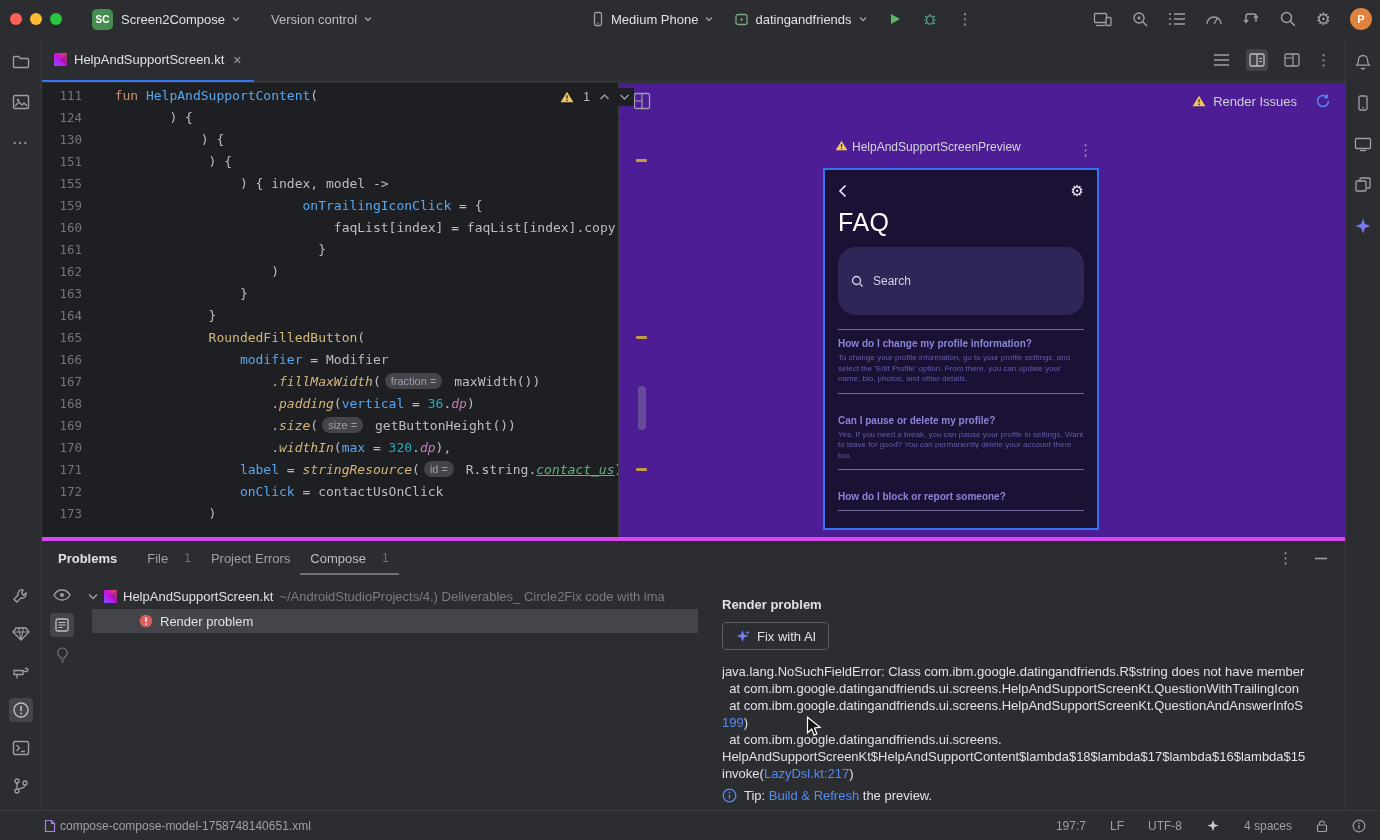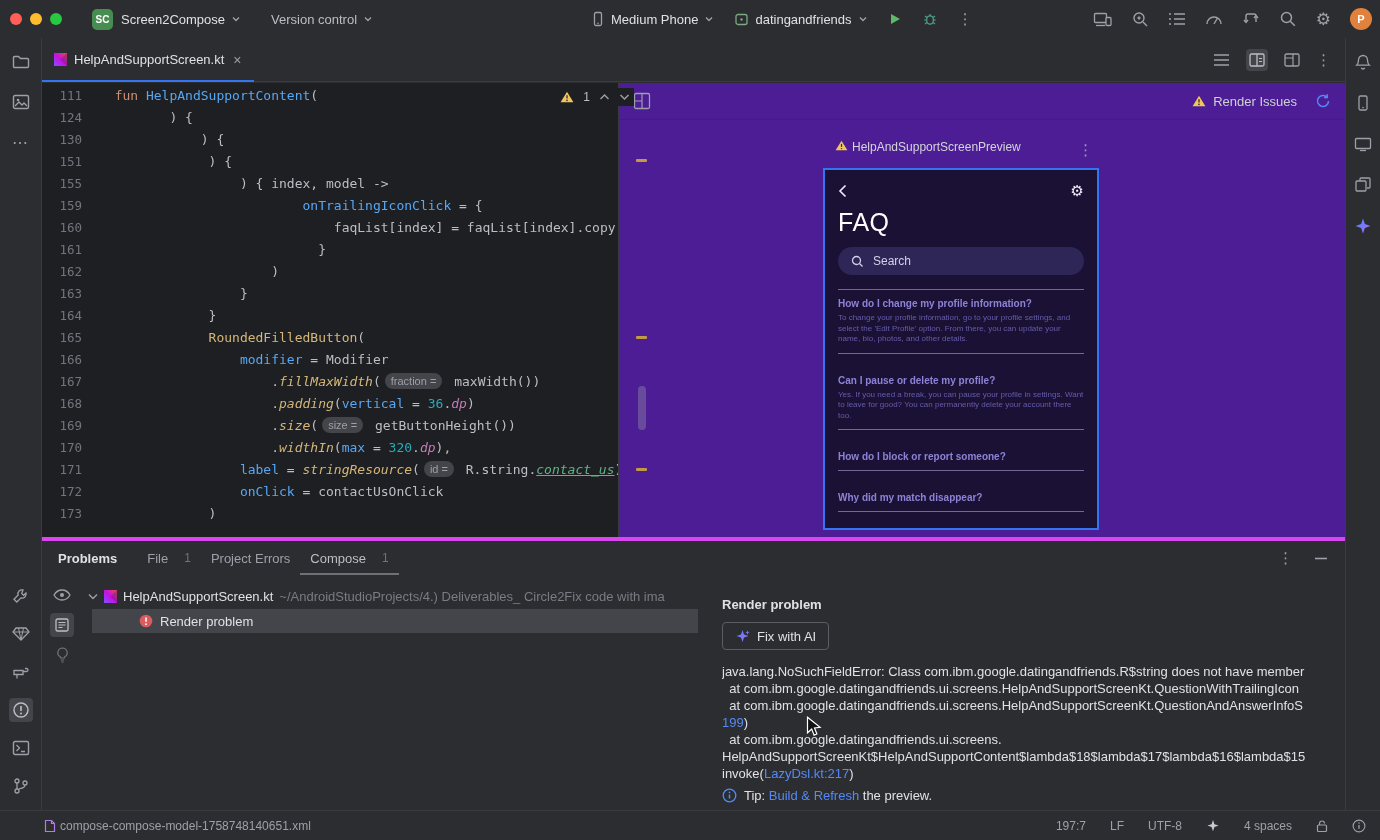--- a/index.html
+++ b/index.html
@@ -59,21 +59,21 @@
   .render-issues{margin-left:auto;display:flex;align-items:center;gap:7px;color:#cfd1d6}
   .pv-refresh{margin-left:18px}
   .pv-card{position:absolute;left:204px;top:57px;width:276px}
   .pv-title{display:flex;align-items:flex-start;gap:4px;font-size:12px;color:#d3d5da;height:20px;padding-left:12px;position:relative}
   .kebab{position:absolute;right:6px;top:0;color:#9da0a8;font-size:15px;line-height:20px}
   .frame{margin-top:8px;width:272px;height:358px;border:2px solid #3574f0;background:#1b1135;overflow:hidden;box-sizing:content-box;padding:0 0}
   .frame-in{padding:0 13px}
   .app-top{margin-top:10px;height:22px;display:flex;justify-content:space-between;align-items:center}
   .app-gear{color:#f0eefb;font-size:15px;font-family:"DejaVu Sans",sans-serif}
   .app-title{margin-top:6px;font-size:25px;color:#fff;letter-spacing:.5px}
-  .searchbar{margin-top:10px;height:28px;border-radius:18px;background:#2e2657;display:flex;align-items:center;gap:9px;padding:0 13px}
+  .searchbar{margin-top:10px;height:36px;border-radius:18px;background:#2e2657;display:flex;align-items:center;gap:9px;padding:16px 13px}
   .searchbar span{font-size:12px;color:#d5d1ea}
   .faq-list{margin-top:14px}
   .faq-div{height:1px;background:rgba(186,178,232,.55)}
   .faq-item{padding:21px 0 8px}
   .faq-item.first{padding-top:8px}
   .faq-q{font-size:10px;font-weight:700;color:#8d83d6}
   .faq-a{font-size:8px;line-height:10.5px;color:#655cab;margin-top:4px}
 
   
   .bottom{position:absolute;left:42px;top:537px;right:35px;height:273px;border-top:4px solid #d946ef;box-sizing:border-box;background:#2b2d30}

